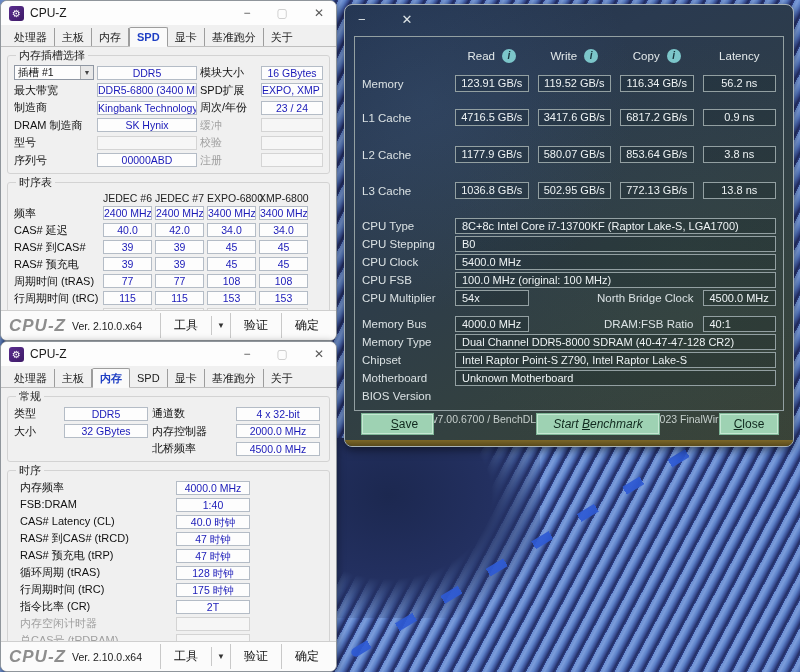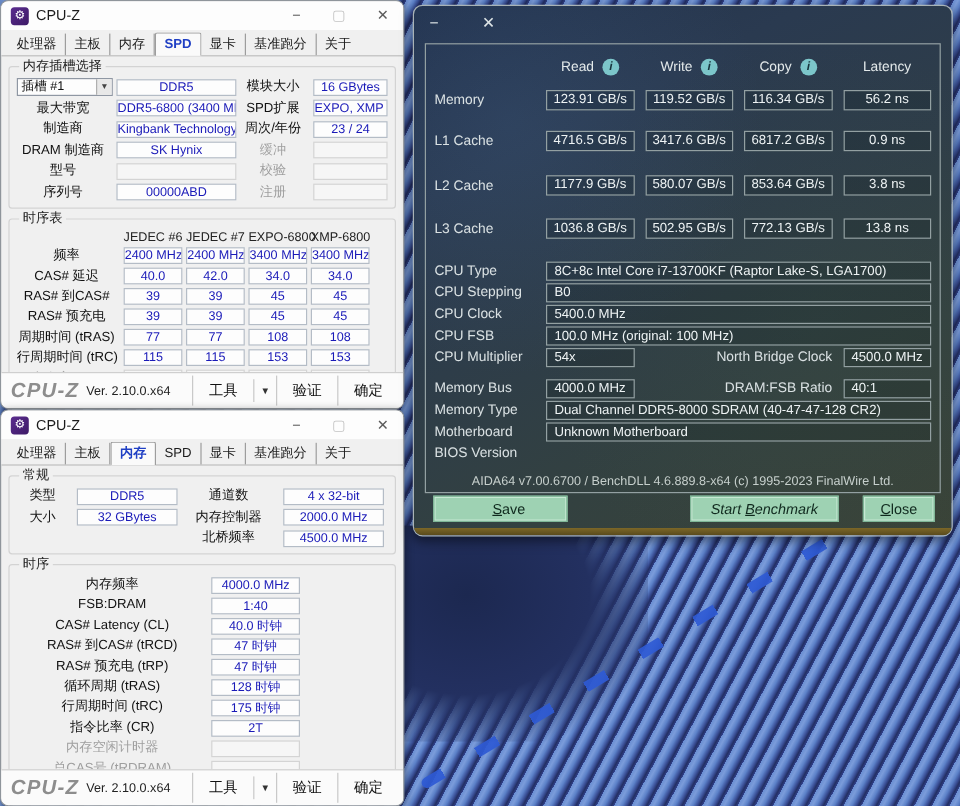--- a/index.html
+++ b/index.html
@@ -37,21 +37,21 @@
   .tab:last-child { border-right:none; }
   .tab.active { background:#fafafa; border:1px solid #9d9d9d; border-bottom:1px solid #fafafa;
                 color:#1f3fc4; font-weight:bold; border-radius:2px 2px 0 0; margin-bottom:-1px; }
   .gbox { position:relative; margin:8px 6px 0; border:1px solid #d3d3d3; border-radius:3px;
           padding:9px 6px 5px; }
   .gleg { position:absolute; top:-7px; left:8px; background:#f0f0f0; font-size:11px; color:#222;
           padding:0 3px; line-height:13px; }
   .fbox { background:#fdfdfd; border:1px solid #b4bcc6; height:14px; font-size:10.5px;
           color:#1a1ab8; text-align:center; line-height:13px; overflow:hidden; white-space:nowrap; }
   .fbox.dim { border-color:#d4d4d4; background:#f6f6f6; }
-  .lab { font-size:11px; color:#111; text-align:center; padding-right:3px; white-space:nowrap;
+  .lab { font-size:11px; color:#111; text-align:left; padding-right:3px; white-space:nowrap;
          line-height:15px; overflow:hidden; }
   .lab.dis { color:#9f9f9f; }
   
   .g1 { display:grid; grid-template-columns:80px 100px 58px 62px; gap:2.5px 3px; align-items:center; }
   .drop { display:flex; height:15px; background:#fdfdfd; border:1px solid #8f97a3; }
   .drop .dtxt { flex:1; font-size:10.5px; line-height:13px; padding-left:3px; color:#111; }
   .drop .darr { width:13px; background:#e8e8e8; border-left:1px solid #b0b0b0; font-size:7px;
                 color:#444; text-align:center; line-height:13px; }
   
   .tt { display:grid; grid-template-columns:86px 49px 49px 49px 49px; gap:2px 3px; align-items:center; }
@@ -95,21 +95,21 @@
   .info-ic { width:14px; height:14px; border-radius:50%; background:#7cc6ca; color:#17343c;
              font-size:10px; font-weight:bold; font-style:italic; text-align:center; line-height:14px; }
   .bench { margin-bottom:0; }
   .irow { height:16px; margin-bottom:2px; }
   .irow .abox { height:15.5px; line-height:14px; }
   .afoot { margin-top:9px; text-align:center; font-size:10.5px; color:#c6cfcc; white-space:nowrap; }
   .abtns { position:absolute; left:16px; right:14px; bottom:11px; display:flex; align-items:center; }
   .abtn { background:#9ed2b3; border:1px solid #7fb697; color:#10291e; font-size:12px;
           padding:3px 0; text-align:center; box-shadow:inset 0 0 0 1px #c6e8d3; }
   .abtn u { text-decoration:underline; }
-  .abtn.b1 { width:112px;padding-left:14px; }
+  .abtn.b1 { width:73px;padding-left:14px; }
   .abtn.b2 { width:124px; margin-left:102px;font-style:italic; }
   .abtn.b3 { width:60px; margin-left:auto; }
   .mt10 { margin-top:10px; }
 </style>
 </head>
 <body>
 
 <div class="stage">
   <div class="bg-dark"></div>
   <div class="bg-dash"></div>
@@ -403,20 +403,24 @@
         <div class="alab">Memory Bus</div>
         <div class="abox lft">4000.0 MHz</div>
         <div class="alab r">DRAM:FSB Ratio</div>
         <div class="abox lft c4">40:1</div>
       </div>
       <div class="arow irow">
         <div class="alab">Memory Type</div>
         <div class="abox lft full">Dual Channel DDR5-8000 SDRAM  (40-47-47-128 CR2)</div>
       </div>
       <div class="arow irow">
+        <div class="alab">Chipset</div>
+        <div class="abox lft full">Intel Raptor Point-S Z790, Intel Raptor Lake-S</div>
+      </div>
+      <div class="arow irow">
         <div class="alab">Motherboard</div>
         <div class="abox lft full">Unknown Motherboard</div>
       </div>
       <div class="arow irow">
         <div class="alab">BIOS Version</div>
       </div>
 
       <div class="afoot">AIDA64 v7.00.6700 / BenchDLL 4.6.889.8-x64  (c) 1995-2023 FinalWire Ltd.</div>
     </div>
 

